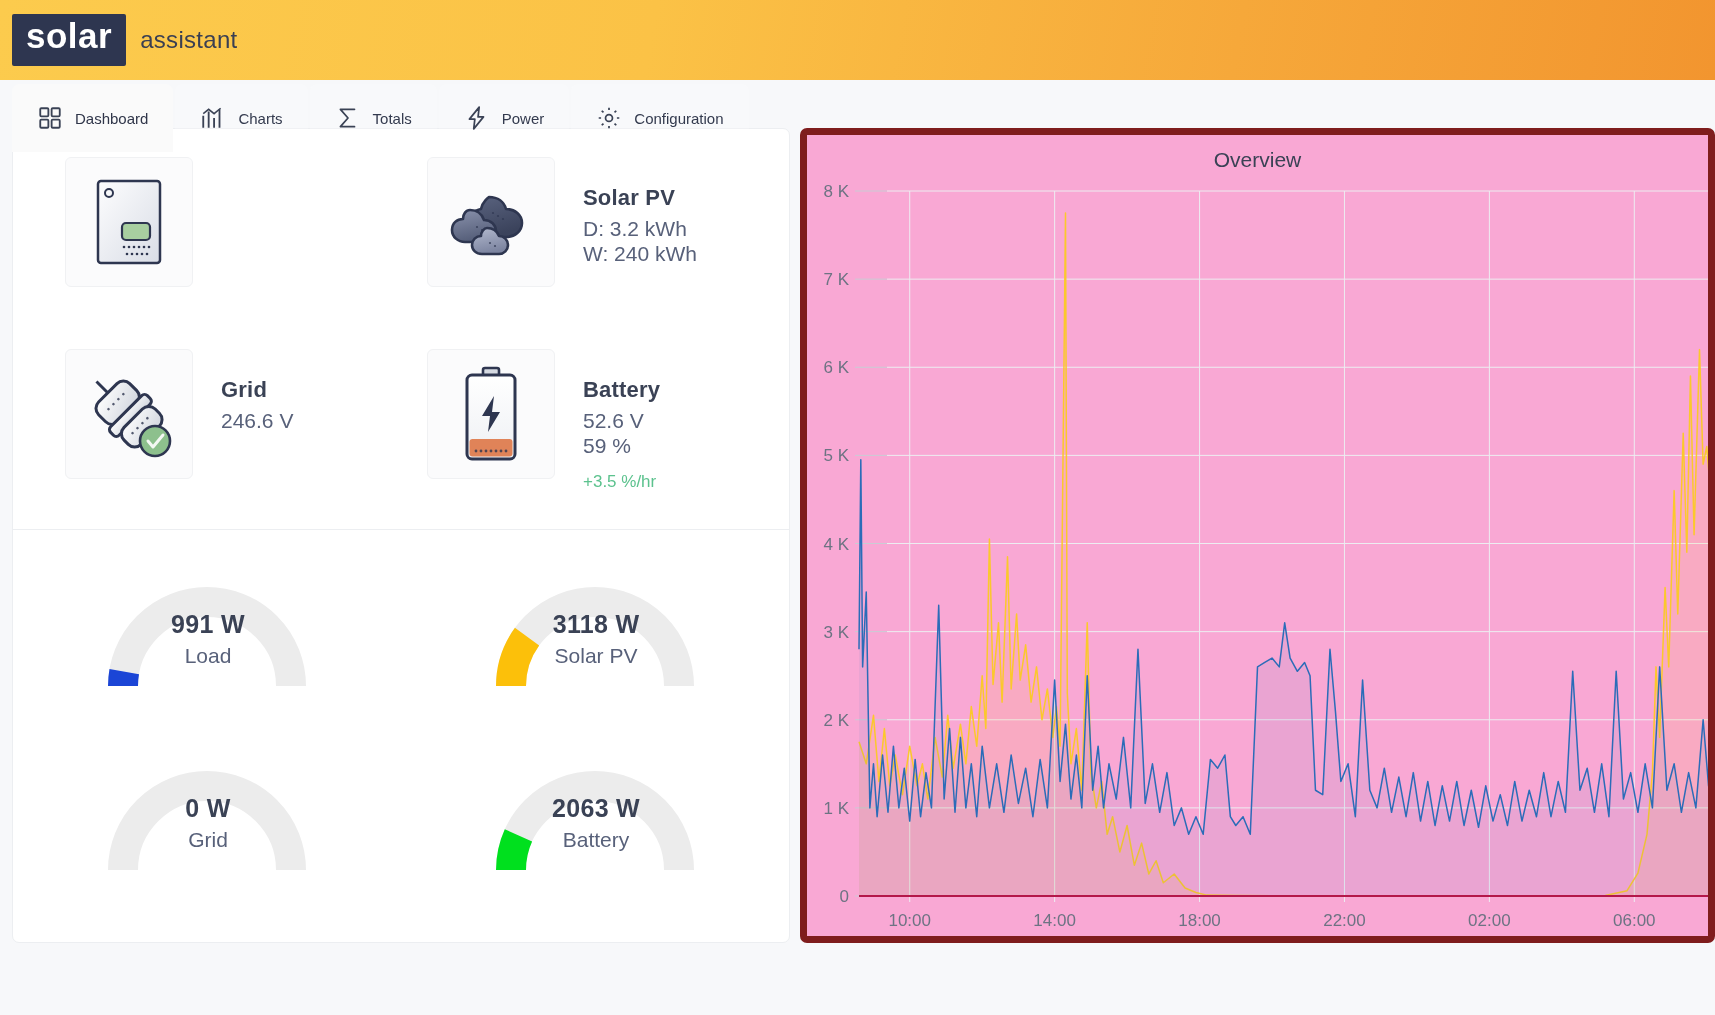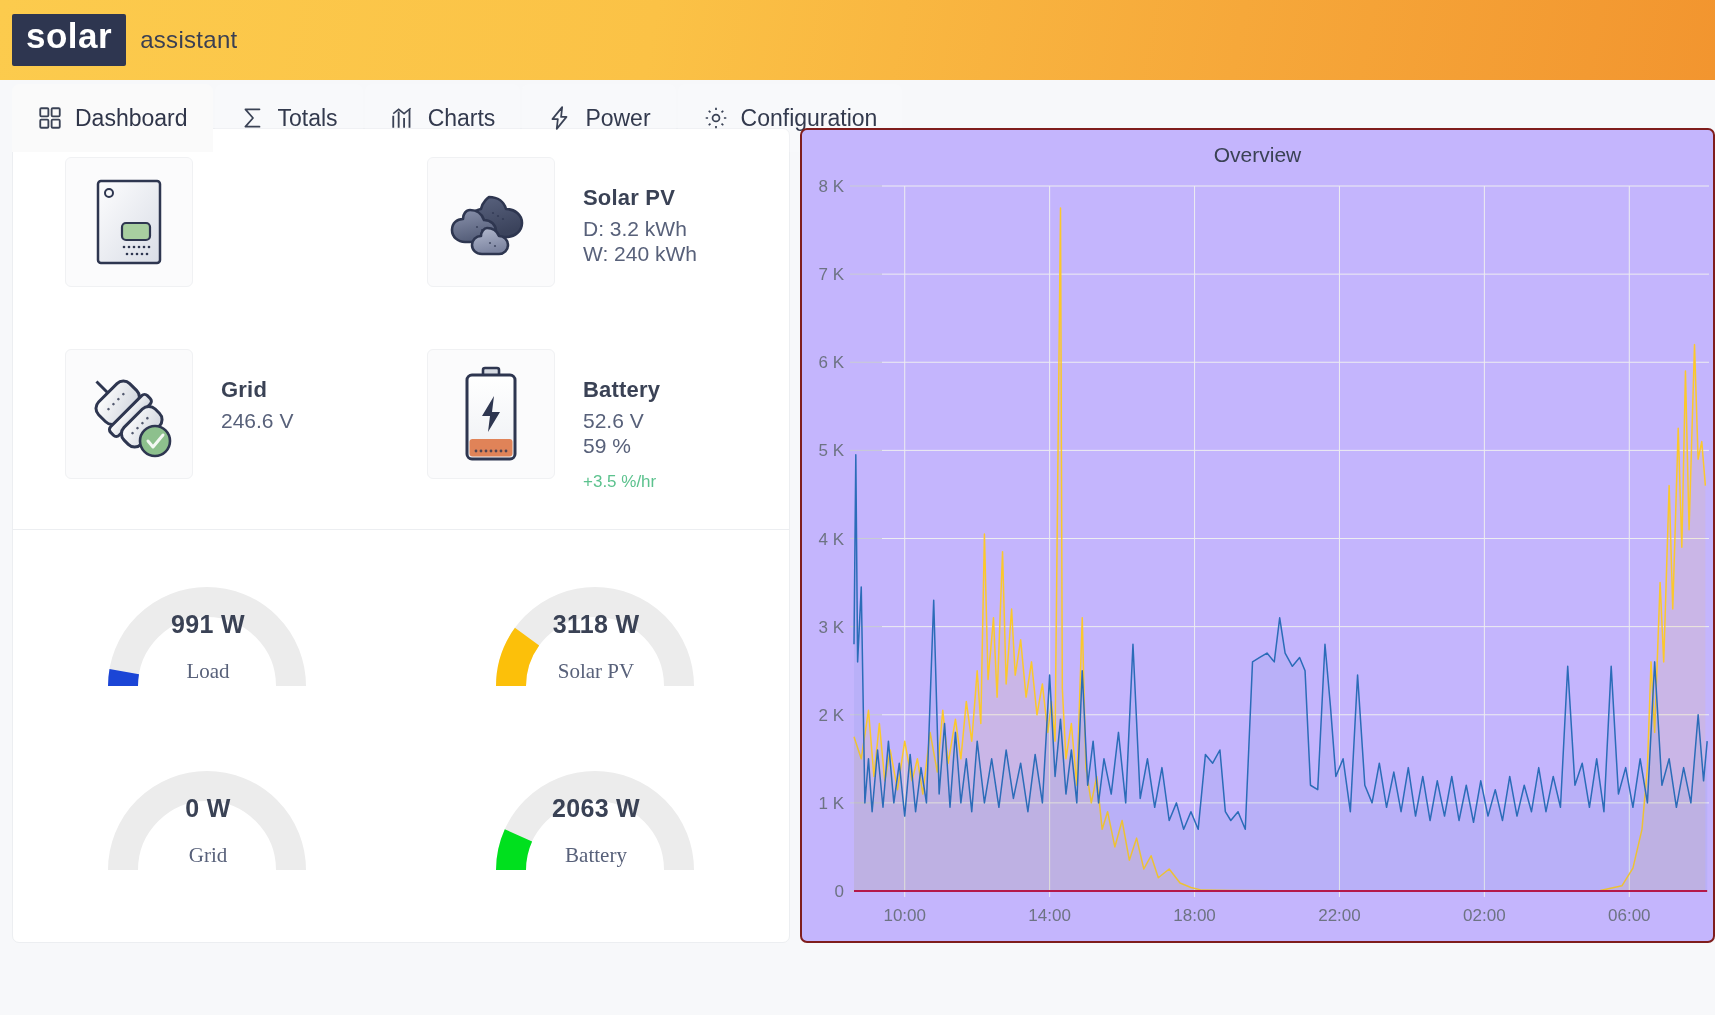--- a/index.html
+++ b/index.html
@@ -49,21 +49,21 @@
   }
   .tab {
     height: 68px;
     display: flex;
     align-items: center;
     gap: 12px;
     padding: 0 25px;
     border-radius: 7px 7px 0 0;
     background: rgba(255,255,255,0.22);
     color: #333a4e;
-    font-size: 23px;
+    font-size: 15px;
     cursor: pointer;
     white-space: nowrap;
   }
   .tab svg { display: block; }
   .tab.active {
     background: #fafafa;
     color: #2f3549;
   }
 
   
@@ -76,22 +76,22 @@
   .left-panel {
     width: 778px;
     background: #ffffff;
     border: 1px solid #eceef1;
     border-radius: 7px;
     overflow: hidden;
     flex: 0 0 778px;
   }
   .right-panel {
     flex: 1;
-    background: #c4b5fd;
-    border: 2px solid #7f1d1d;
+    background: #f9a8d4;
+    border: 7px solid #7f1d1d;
     border-radius: 7px;
     margin-right: 0;
     position: relative;
     overflow: hidden;
   }
 
   
   .tiles {
     display: grid;
     grid-template-columns: 1fr 1fr;
@@ -145,21 +145,21 @@
   .gauge-label {
     position: relative;
     text-align: center;
     margin-top: 58px;
     z-index: 2;
     padding-left: 2px;
   }
   .gauge-value {
     font-size: 25px; font-weight: 700; color: #3a4255; letter-spacing: .3px;
   }
-  .gauge-name { font-size: 21px; color: #58617a; margin-top: 20px; font-family: Liberation Serif, serif; }
+  .gauge-name { font-size: 21px; color: #58617a; margin-top: 5px; }
 
   
   .chart-title {
     text-align: center;
     font-size: 21px;
     color: #3a4255;
     padding-top: 13px;
   }
   .chart-holder { position: absolute; left: 0; top: 34px; right: 0; bottom: 0; }
   svg.chart { display: block; }
@@ -182,35 +182,35 @@
           <rect x="13.5" y="3" width="7.5" height="7.5" rx="1"></rect>
           <rect x="3" y="13.5" width="7.5" height="7.5" rx="1"></rect>
           <rect x="13.5" y="13.5" width="7.5" height="7.5" rx="1"></rect>
         </svg>
       </span>
       <span>Dashboard</span>
     </div>
 
     <div class="tab">
       <span>
-        <svg width="26" height="26" viewBox="0 0 24 24" fill="none" stroke="#3a4255" stroke-width="1.6" stroke-linejoin="round" stroke-linecap="round">
-          <path d="M18 4H5l7 8-7 8h13"></path>
-        </svg>
-      </span>
-      <span>Totals</span>
-    </div>
-
-    <div class="tab">
-      <span>
         <svg width="26" height="26" viewBox="0 0 24 24" fill="none" stroke="#3a4255" stroke-width="1.7">
           <path d="M3 21V10M8 21V6M13 21v-9M18 21V4"></path>
           <path d="M3 8l5-4 5 4 6-5" stroke-width="1.4"></path>
         </svg>
       </span>
       <span>Charts</span>
+    </div>
+
+    <div class="tab">
+      <span>
+        <svg width="26" height="26" viewBox="0 0 24 24" fill="none" stroke="#3a4255" stroke-width="1.6" stroke-linejoin="round" stroke-linecap="round">
+          <path d="M18 4H5l7 8-7 8h13"></path>
+        </svg>
+      </span>
+      <span>Totals</span>
     </div>
 
     <div class="tab">
       <span>
         <svg width="26" height="26" viewBox="0 0 24 24" fill="none" stroke="#3a4255" stroke-width="1.6" stroke-linejoin="round">
           <path d="M14 2L5 13h5l-1 9 9-11h-5l1-9z"></path>
         </svg>
       </span>
       <span>Power</span>
     </div>

